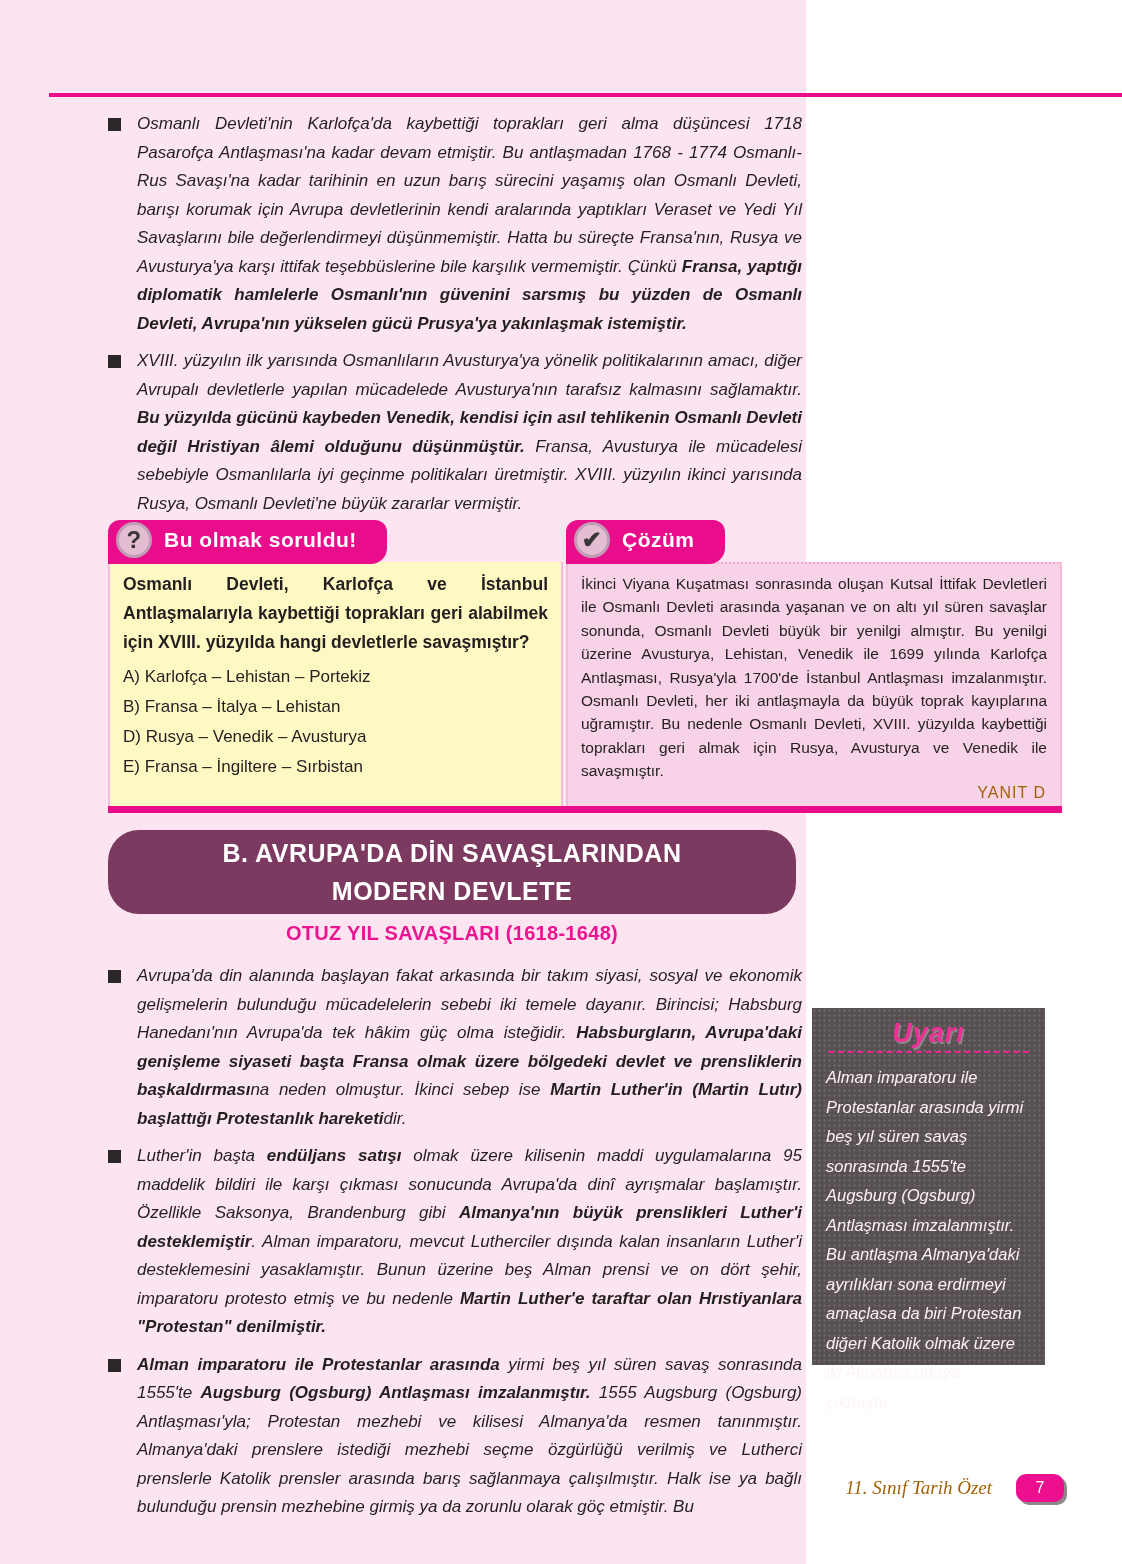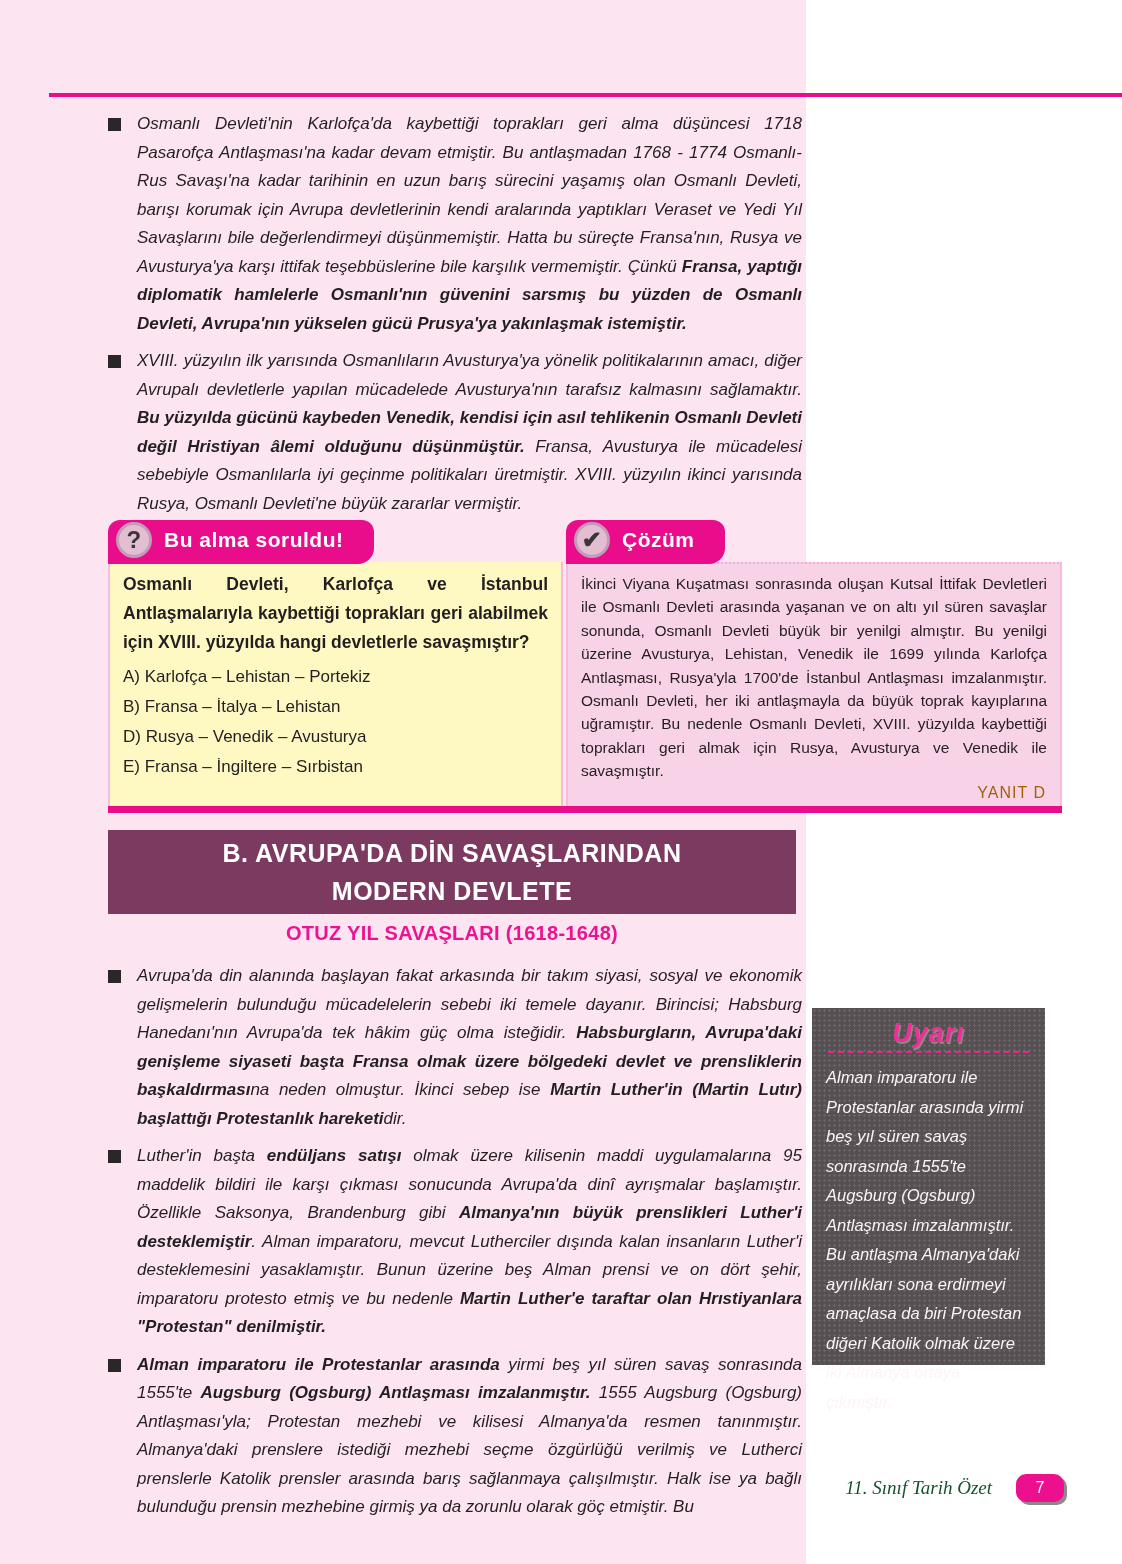--- a/index.html
+++ b/index.html
@@ -54,21 +54,21 @@
   .option { font-size:17px; line-height:30px; }
   .solution-text { font-size:15.5px; line-height:23.4px; text-align:justify; }
   .answer-label { position:absolute; right:14px; bottom:4px; color:#a16207; font-size:16px; letter-spacing:1px; }
   .boxes-bottom-bar { position:absolute; left:108px; top:806px; width:954px; height:7px; background:#e90c8b; }
 
   
   .section-header {
     position:absolute; left:108px; top:830px; width:688px; height:84px;
     background:#7d3a60; color:#ffffff; text-align:center;
     font-weight:bold; font-size:25px; line-height:38px;
-    padding-top:4px; letter-spacing:0.5px;
+    padding-top:4px; letter-spacing:0.5px;border-radius:31px;
   }
   .subtitle {
     position:absolute; left:108px; top:922px; width:688px;
     text-align:center; color:#ec1390; font-weight:bold; font-size:20px; letter-spacing:0.3px;
   }
 
   
   .warn {
     position:absolute; left:812px; top:1008px; width:233px; height:357px;
     background:#575052;
@@ -79,21 +79,21 @@
   }
   .warn-title {
     text-align:center; color:#ed2f96; font-size:27px; font-weight:bold; font-style:italic;
     text-shadow:1.5px 1.5px 0 #8d8689; letter-spacing:1px; margin-bottom:2px;
   }
   .warn-rule { border:none; border-top:2px dashed #e9258f; margin:0 2px 10px 2px; }
   .warn-text { font-size:16.5px; line-height:29.5px; font-style:italic; }
 
   
   .footer { position:absolute; top:1474px; right:58px; display:flex; align-items:center; gap:24px; }
-  .footer-label { font-family:"Liberation Serif", serif; font-style:italic; color:#14532d; font-size:19px; }
+  .footer-label { font-family:"Liberation Serif", serif; font-style:italic; color:#a16207; font-size:19px; }
   .page-badge {
     width:48px; height:28px; background:#ec0f8e; border-radius:10px;
     color:#ffffff; font-size:16px; display:flex; align-items:center; justify-content:center;
     box-shadow:3px 3px 0 #8f888b;
   }
 </style>
 </head>
 <body>
 
 <div class="pink-col"></div>
@@ -106,21 +106,21 @@
     </div>
     <div class="bullet-row">
       <span class="sq"></span>
       <p class="bullet-text"><span>XVIII. yüzyılın ilk yarısında Osmanlıların Avusturya'ya yönelik politikalarının amacı, diğer Avrupalı devletlerle yapılan mücadelede Avusturya'nın tarafsız kalmasını sağlamaktır. </span><b>Bu yüzyılda gücünü kaybeden Venedik, kendisi için asıl tehlikenin Osmanlı Devleti değil Hristiyan âlemi olduğunu düşünmüştür.</b><span> Fransa, Avusturya ile mücadelesi sebebiyle Osmanlılarla iyi geçinme politikaları üretmiştir. XVIII. yüzyılın ikinci yarısında Rusya, Osmanlı Devleti'ne büyük zararlar vermiştir.</span></p>
     </div>
   </div>
 
 <div class="qbox">
   <div class="tab">
     <span class="icon-circle">?</span>
-    <span>Bu alma soruldu!</span>
+    <span>Bu olmak soruldu!</span>
   </div>
   <div class="box-body">
     <p class="question-text">Osmanlı Devleti, Karlofça ve İstanbul Antlaşmalarıyla kaybettiği toprakları geri alabilmek için XVIII. yüzyılda hangi devletlerle savaşmıştır?</p>
     <div id="options">
         <div class="option">A) Karlofça – Lehistan – Portekiz</div>
         <div class="option">B) Fransa – İtalya – Lehistan</div>
         <div class="option">D) Rusya – Venedik – Avusturya</div>
         <div class="option">E) Fransa – İngiltere – Sırbistan</div>
       </div>
   </div>

